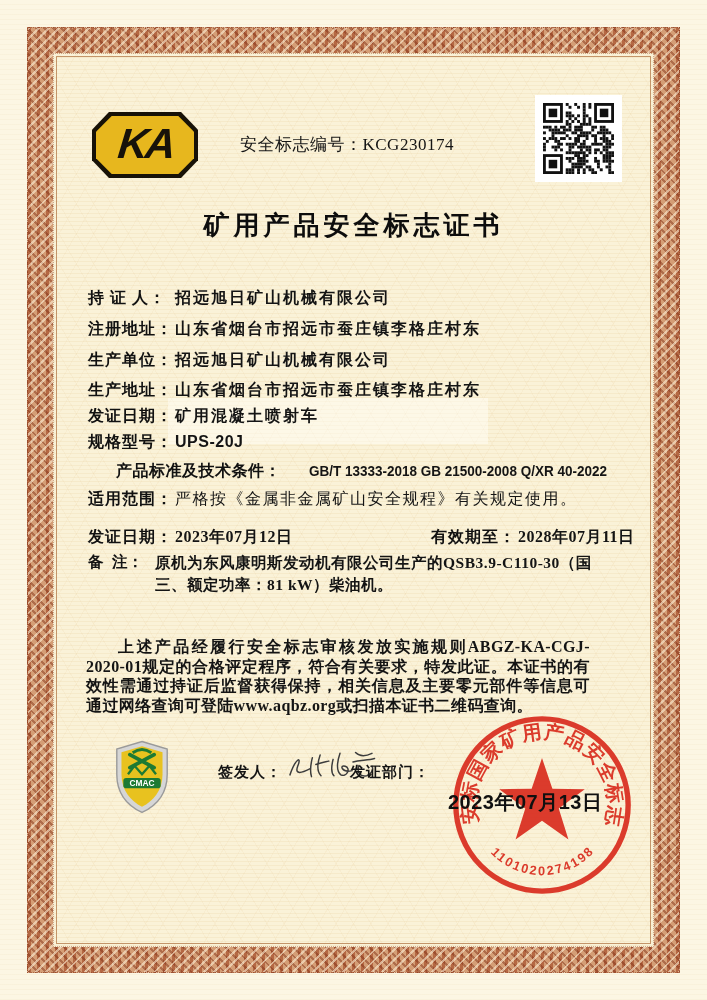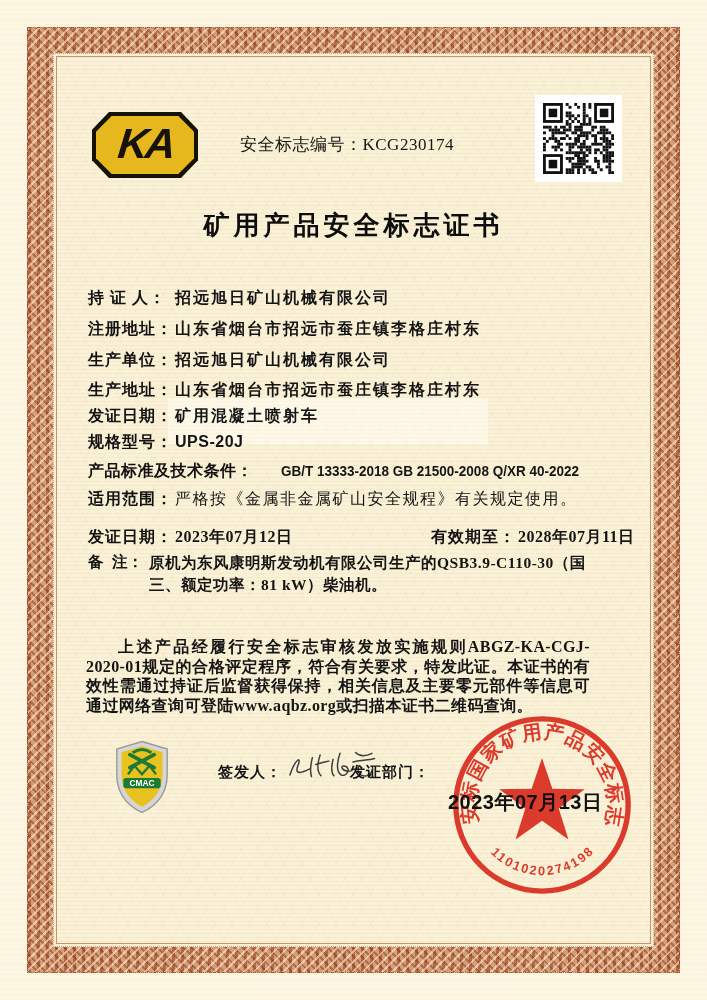--- a/index.html
+++ b/index.html
@@ -47,32 +47,32 @@
   
   .qr-box{position:absolute;left:535px;top:95px;width:87px;height:87px;background:#fff;}
   .qr-box svg{position:absolute;left:8px;top:8px;}
 
   .cert-title{position:absolute;left:57px;top:208px;width:593px;text-align:center;
     font-size:26px;font-weight:700;letter-spacing:4px;color:#0d0d0d;}
 
   
   .row{position:absolute;left:88px;white-space:nowrap;font-size:16px;}
   .f-label{display:inline-block;width:87px;font-weight:600;letter-spacing:1px;color:#111;}
-  .f-label.wide{width:auto;margin-right:28px;letter-spacing:.5px;}
+  .f-label.wide{width:auto;margin-right:28px;letter-spacing:.5px;margin-left:28px;}
   .v-kai{font-weight:600;letter-spacing:2px;}
   .v-model{font-family:"Liberation Sans",sans-serif;font-weight:700;letter-spacing:.5px;}
   .v-std{display:inline-block;font-family:"Liberation Sans",sans-serif;font-weight:700;font-size:15px;
     transform:scaleX(.9);transform-origin:left center;}
   .v-scope{font-weight:500;letter-spacing:1.5px;}
   .v-date{font-family:Liberation Serif, serif;font-weight:700;letter-spacing:.5px;}
   .lbl2{position:absolute;left:343px;}
 
   .remark{position:absolute;left:88px;top:552px;width:520px;font-size:15.5px;display:flex;}
   .remark .rl{width:55px;font-weight:600;display:flex;justify-content:space-between;flex:none;letter-spacing:0;}
-  .remark .rv{margin-left:6px;font-weight:700;letter-spacing:.5px;line-height:22px;width:452px;}
+  .remark .rv{margin-left:12px;font-weight:700;letter-spacing:.5px;line-height:22px;width:452px;}
 
   .statement{position:absolute;left:86px;top:637px;width:504px;font-size:16px;font-weight:700;
     line-height:19.6px;text-indent:2em;text-align:justify;letter-spacing:.4px;}
 
   
   .cmac{position:absolute;left:114px;top:740px;}
   .signer{position:absolute;left:218px;top:763px;font-size:15px;font-weight:600;letter-spacing:1px;}
   .sig{position:absolute;left:283px;top:747px;}
   .dept{position:absolute;left:350px;top:763px;font-size:15px;font-weight:600;letter-spacing:1px;}
   .seal{position:absolute;left:449px;top:712px;width:186px;height:186px;opacity:.92;}

